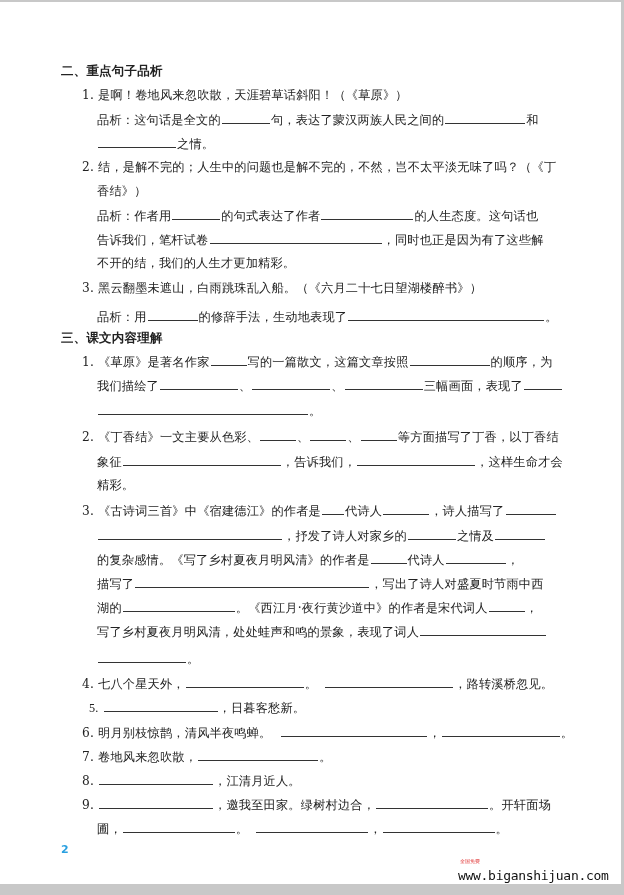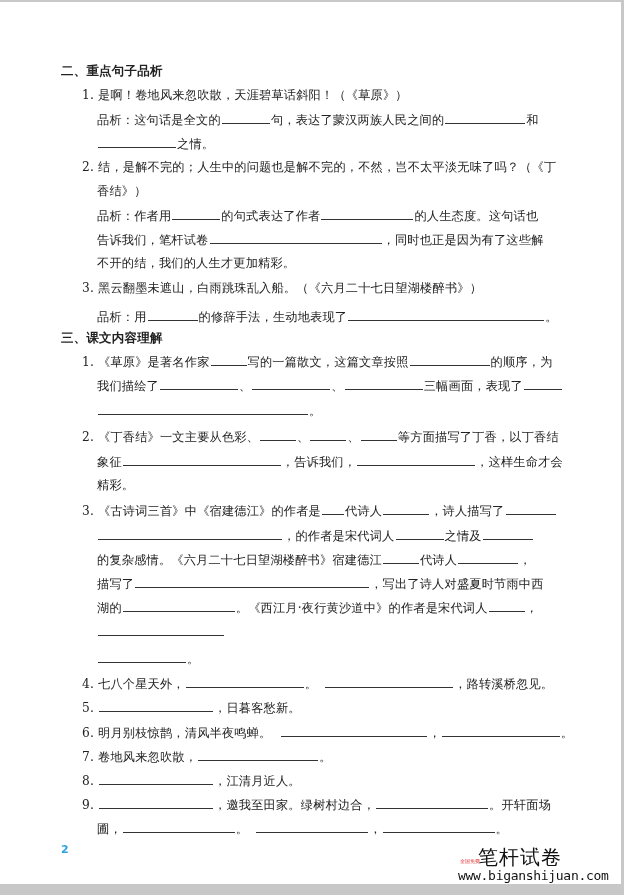--- a/index.html
+++ b/index.html
@@ -75,42 +75,42 @@
 </div>
 <div class="line" style="left:97px; top:453px;">
   <span>象征</span><span class="blank" style="width:158px"></span><span>，告诉我们，</span><span class="blank" style="width:118px"></span><span>，这样生命才会</span>
 </div>
 <div class="line" style="left:97px; top:477px;">精彩。</div>
 
 <div class="line" style="left:82px; top:502px;">
   <span class="num">3.</span><span>《古诗词三首》中《宿建德江》的作者是</span><span class="blank" style="width:22px"></span><span>代诗人</span><span class="blank" style="width:46px"></span><span>，诗人描写了</span><span class="blank" style="width:50px"></span>
 </div>
 <div class="line" style="left:97px; top:527px;">
-  <span class="blank" style="width:184px"></span><span>，的作者是宋代词人</span><span class="blank" style="width:48px"></span><span>之情及</span><span class="blank" style="width:50px"></span>
+  <span class="blank" style="width:184px"></span><span>，抒发了诗人对家乡的</span><span class="blank" style="width:48px"></span><span>之情及</span><span class="blank" style="width:50px"></span>
 </div>
 <div class="line" style="left:97px; top:551px;">
-  <span>的复杂感情。《六月二十七日望湖楼醉书》宿建德江</span><span class="blank" style="width:36px"></span><span>代诗人</span><span class="blank" style="width:60px"></span><span>，</span>
+  <span>的复杂感情。《写了乡村夏夜月明风清》的作者是</span><span class="blank" style="width:36px"></span><span>代诗人</span><span class="blank" style="width:60px"></span><span>，</span>
 </div>
 <div class="line" style="left:97px; top:575px;">
   <span>描写了</span><span class="blank" style="width:234px"></span><span>，写出了诗人对盛夏时节雨中西</span>
 </div>
 <div class="line" style="left:97px; top:599px;">
   <span>湖的</span><span class="blank" style="width:112px"></span><span>。《西江月·夜行黄沙道中》的作者是宋代词人</span><span class="blank" style="width:36px"></span><span>，</span>
 </div>
 <div class="line" style="left:97px; top:623px;">
-  <span class="blank" style="width:126px"></span>
+  <span>写了乡村夏夜月明风清，处处蛙声和鸣的景象，表现了词人</span><span class="blank" style="width:126px"></span>
 </div>
 <div class="line" style="left:97px; top:650px;">
   <span class="blank" style="width:88px"></span><span>。</span>
 </div>
 
 <div class="line" style="left:82px; top:675px;">
   <span class="num">4.</span><span>七八个星天外，</span><span class="blank" style="width:118px"></span><span>。</span><span class="blank" style="width:128px; margin-left:8px"></span><span>，路转溪桥忽见。</span>
 </div>
-<div class="line" style="left:82px; top:699px;">
+<div class="line" style="left:89px; top:699px;font-family:Liberation Serif, serif;">
   <span class="num">5.</span><span class="blank" style="width:114px"></span><span>，日暮客愁新。</span>
 </div>
 <div class="line" style="left:82px; top:724px;">
   <span class="num">6.</span><span>明月别枝惊鹊，清风半夜鸣蝉。</span><span class="blank" style="width:146px; margin-left:10px"></span><span>，</span><span class="blank" style="width:118px"></span><span>。</span>
 </div>
 <div class="line" style="left:82px; top:748px;">
   <span class="num">7.</span><span>卷地风来忽吹散，</span><span class="blank" style="width:120px"></span><span>。</span>
 </div>
 <div class="line" style="left:82px; top:772px;">
   <span class="num">8.</span><span class="blank" style="width:114px"></span><span>，江清月近人。</span>
@@ -118,15 +118,14 @@
 <div class="line" style="left:82px; top:796px;">
   <span class="num">9.</span><span class="blank" style="width:114px"></span><span>，邀我至田家。绿树村边合，</span><span class="blank" style="width:112px"></span><span>。开轩面场</span>
 </div>
 <div class="line" style="left:97px; top:820px;">
   <span>圃，</span><span class="blank" style="width:112px"></span><span>。</span><span class="blank" style="width:112px; margin-left:8px"></span><span>，</span><span class="blank" style="width:112px"></span><span>。</span>
 </div>
 
 <div class="pagenum">2</div>
 <div class="logo">
   <span class="logo-badge">全国免费</span>
-  <span class="logo-title">笔杆试卷</span>
   <span class="logo-url">www.biganshijuan.com</span>
 </div>
 
 </body></html>

